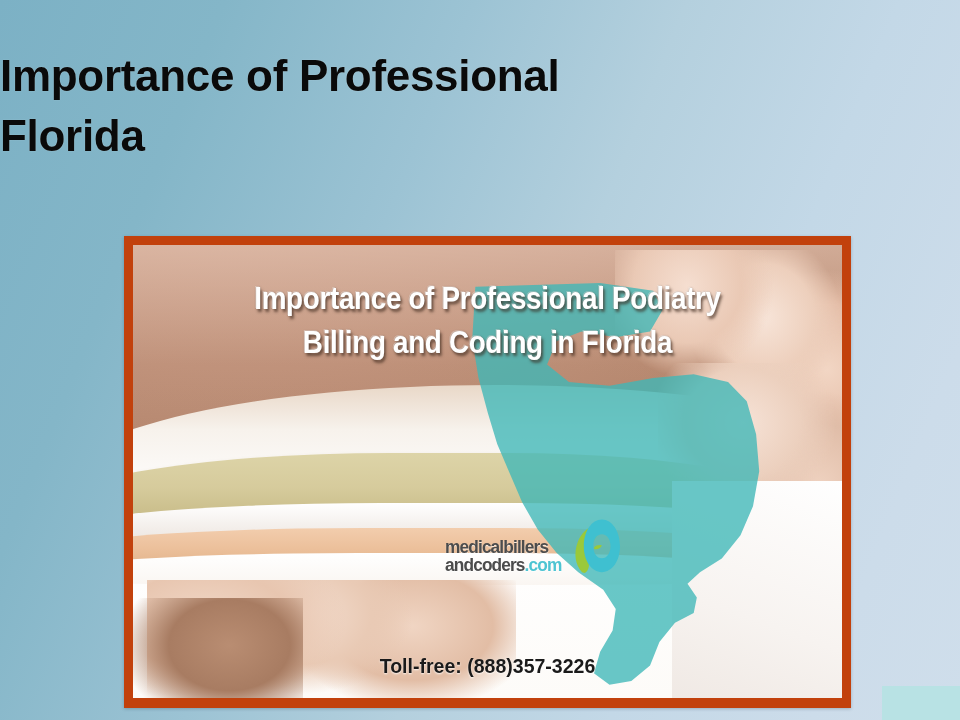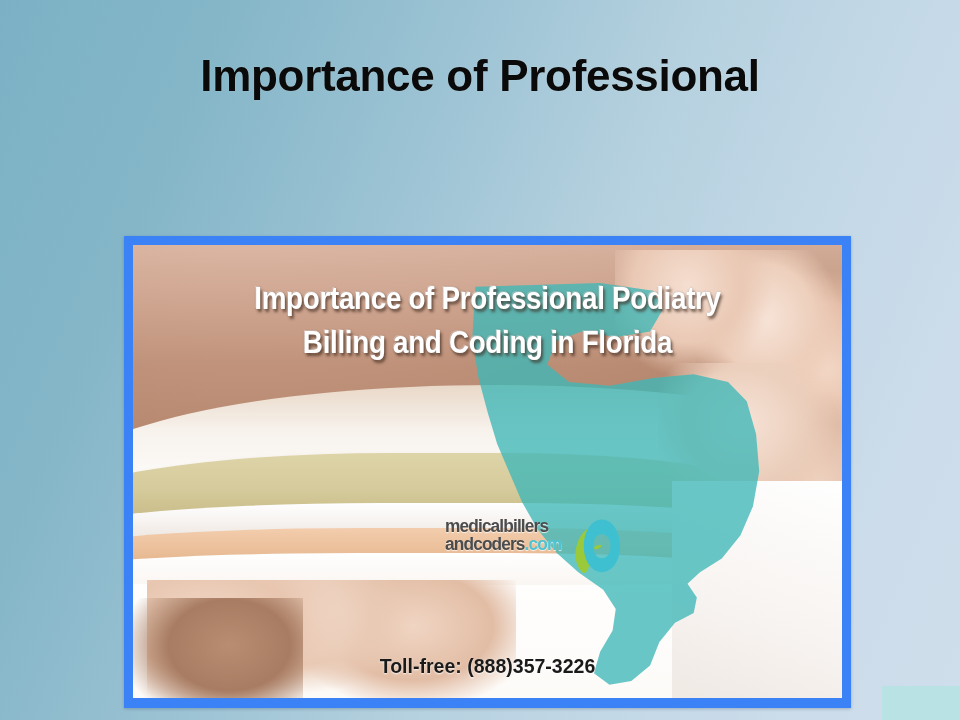--- a/index.html
+++ b/index.html
@@ -24,36 +24,36 @@
         #cfdeeb 100%);
   }
   #corner-accent{
     position:absolute; left:882px; top:686px; width:78px; height:34px;
     background:#b8e2e4;
   }
 
   
   #slide-title{
     position:absolute; left:0; top:46px; width:960px;
-    text-align:center;
+    text-align:left;
     font-size:44px;
     font-weight:bold;
     line-height:1.37;
     letter-spacing:-0.3px;
     color:#0a0a0a;
     font-family:"Liberation Sans", sans-serif;
     text-shadow:0 0 1px rgba(255,255,255,.45);
   }
   #slide-title .tl{ display:block; white-space:nowrap; }
 
   
   #content-image-frame{
     position:absolute; left:124px; top:236px;
     width:727px; height:472px;
-    background:#3b82f6;
+    background:#c2410c;
     padding:9px 9px 10px 9px;
     box-shadow:0 1px 3px rgba(40,60,75,.28);
   }
   #content-image{
     position:relative; width:100%; height:100%;
     overflow:hidden;
     background:#d9c2b4;
   }
 
   
@@ -148,21 +148,21 @@
     text-shadow:
       2px 3px 3px rgba(55,35,25,.62),
       0 0 2px rgba(90,70,60,.55),
       -1px -1px 0 rgba(255,255,255,.35);
   }
   #image-headline .hl{ display:block; white-space:nowrap; }
 
   
   #brand-logo{
     position:absolute; left:44%; top:60%; z-index:7;
-    display:flex; 
+    display:flex; align-items:flex-end;
   }
   #logo-wordmark{
     font-size:18px; font-weight:bold; line-height:1.02;
     color:#4c4c4c; letter-spacing:-0.9px;
     transform:scaleX(.96); transform-origin:0 50%;
     text-shadow:0 1px 1px rgba(255,255,255,.8);
   }
   #logo-wordmark .lw{ display:block; white-space:nowrap; }
   #logo-tld{ color:#4ec4d2; }
   #logo-mark{ width:54px; height:56px; margin-left:2px; margin-bottom:2px; }
@@ -179,20 +179,21 @@
   }
 </style>
 </head>
 <body>
 
 <div id="slide-background"></div>
 <div id="corner-accent"></div>
 
 <div id="slide-title">
   <span class="tl">Importance of Professional</span>
+  <span class="tl">Florida</span>
 </div>
 
 <div id="content-image-frame">
   <div id="content-image">
 
     <div class="ph" id="photo-leg"></div>
     <div class="ph" id="photo-leg-hi"></div>
     <div class="ph" id="photo-background-white"></div>
     <div class="ph" id="photo-skin-curve"></div>
     <div class="ph" id="photo-insole"></div>

